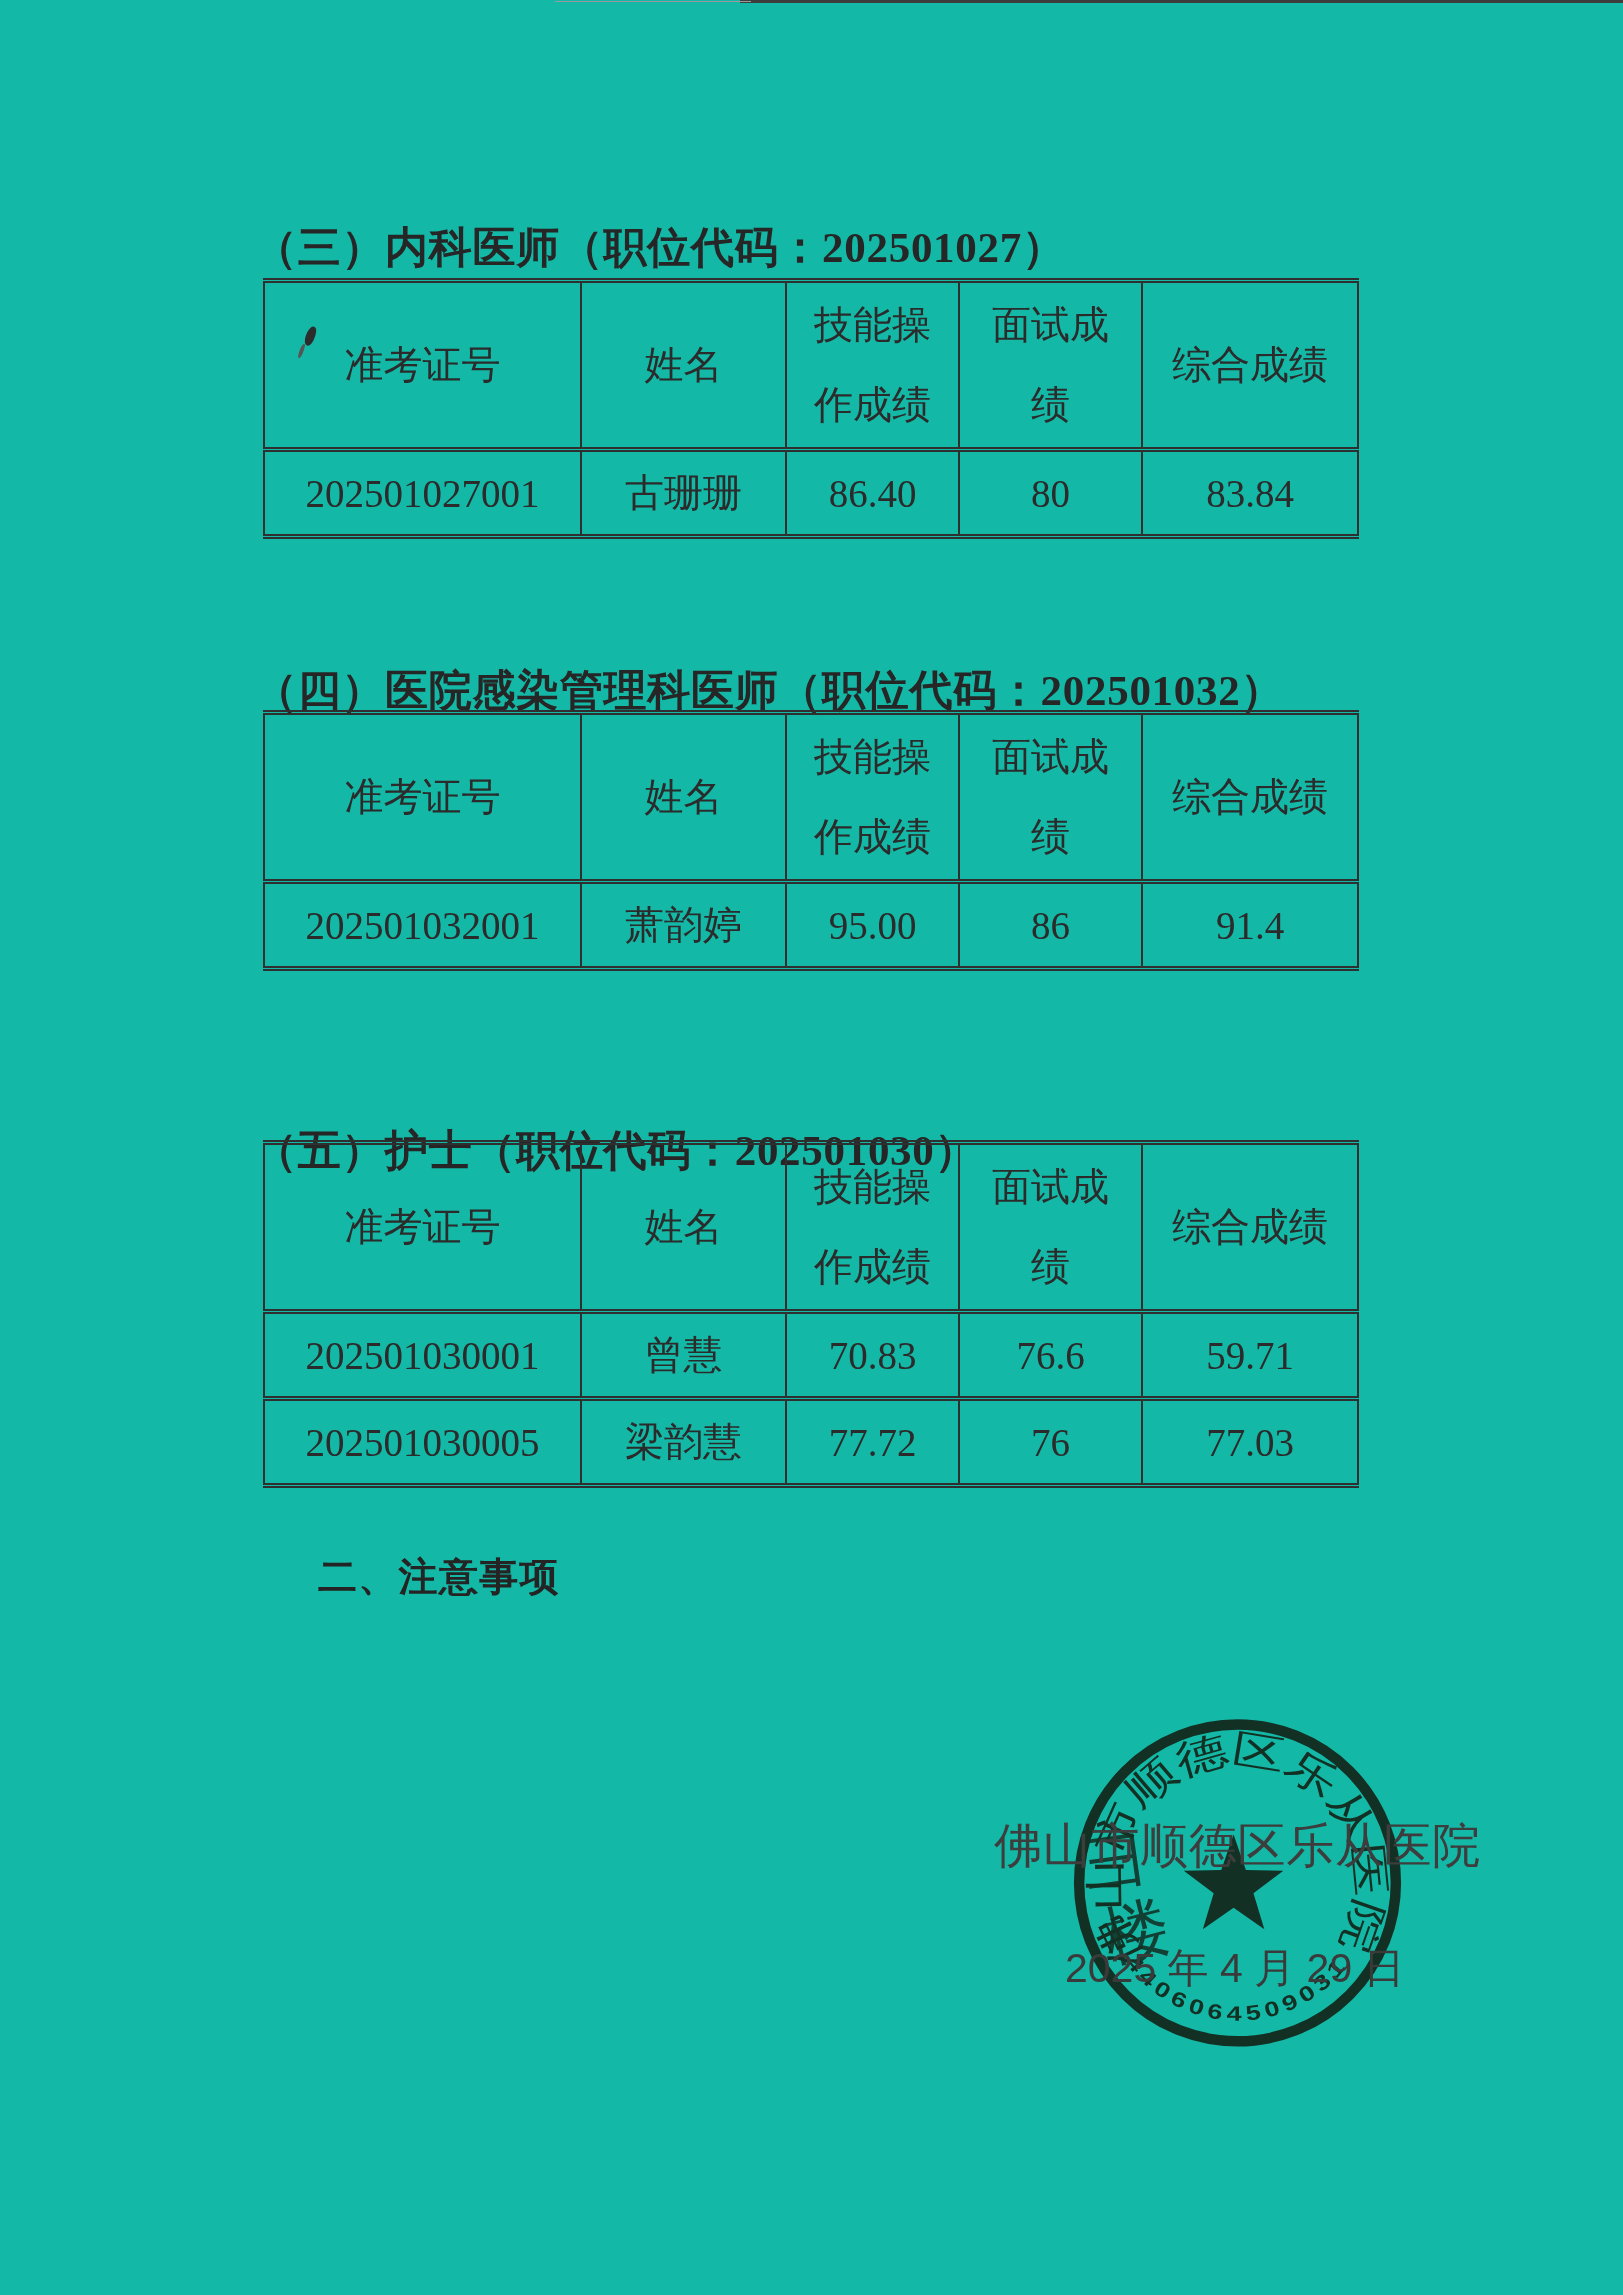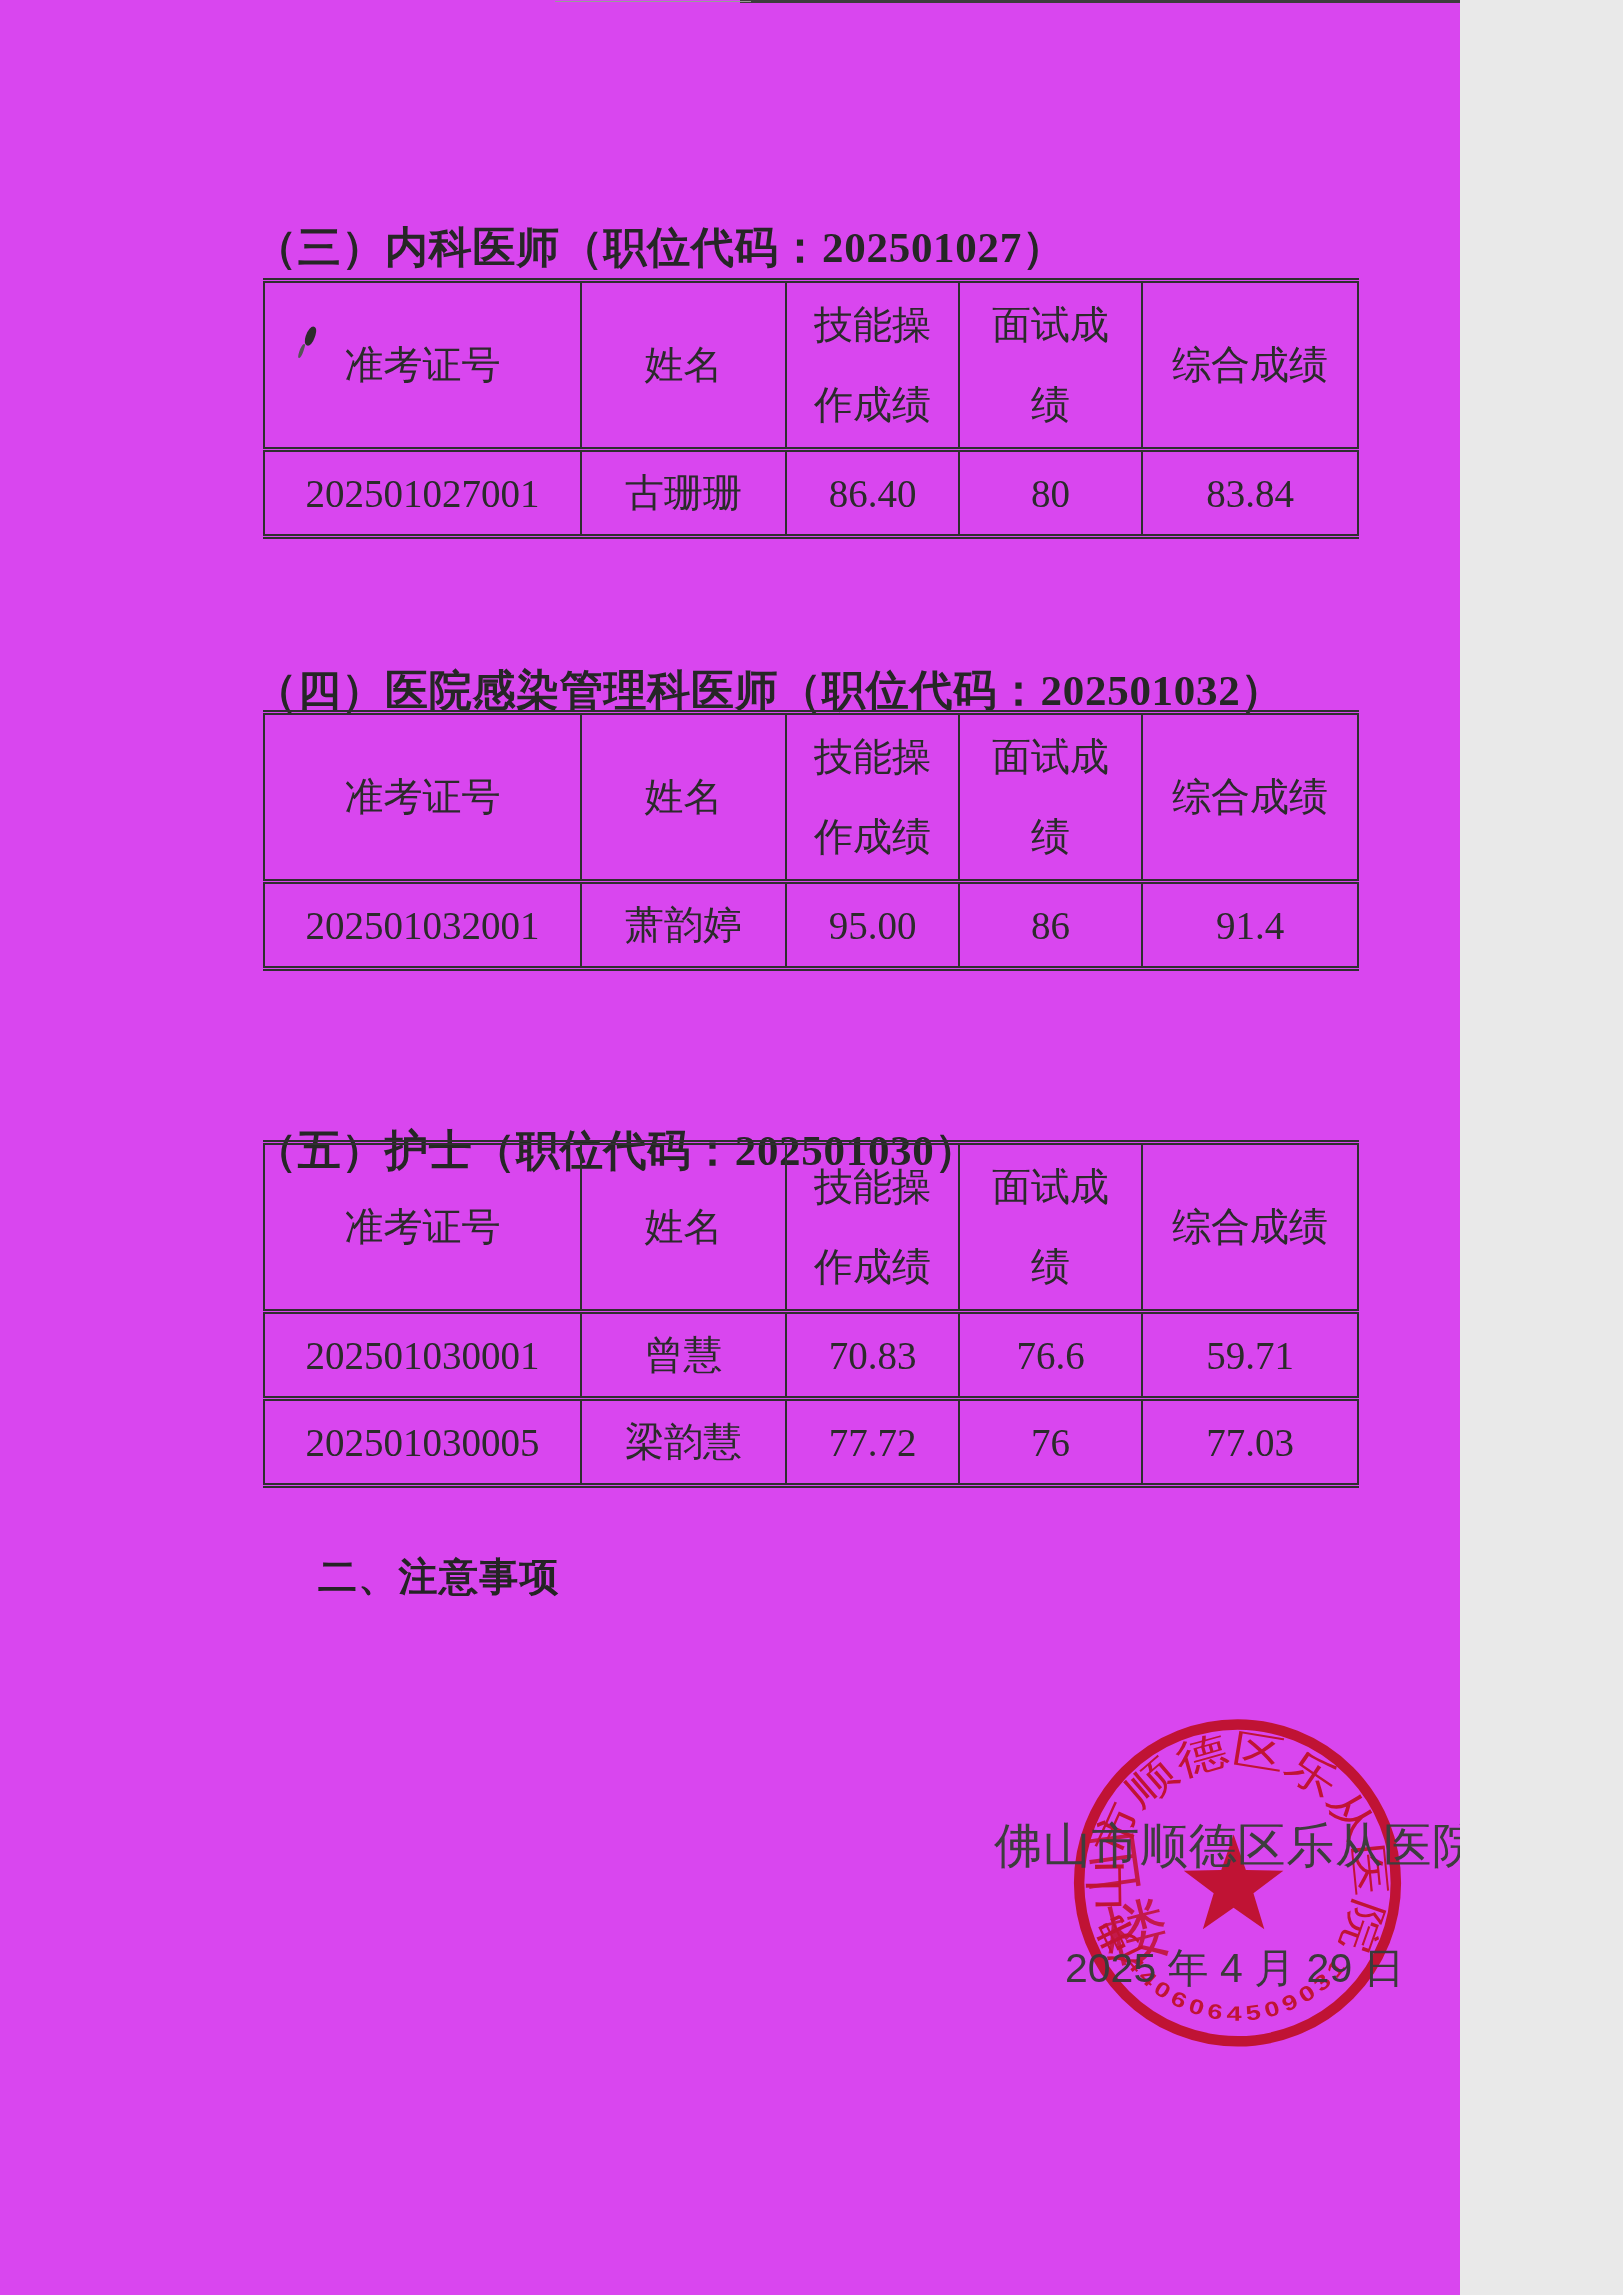--- a/index.html
+++ b/index.html
@@ -1,19 +1,19 @@
 <!DOCTYPE html>
 <html style="font-size:10.5px"><head>
 <meta charset="utf-8">
 <style>
   html,body{margin:0;padding:0;background:#e9e9e9;}
   .page{
     position:relative;
-    width:1460px;height:2295px;
-    background:#d946ef;
+    width:1623px;height:2295px;
+    background:#14b8a6;
     overflow:hidden;
     font-family:"Liberation Serif", serif;
     color:#2b2b2b;
   }
   .abs{position:absolute;}
   
   .edge-line-dark{top:0;left:740px;width:884px;height:3.3px;background:#3d3d3d;}
   .edge-line-light{top:0.7px;left:555px;width:196px;height:1.3px;background:#9a9a9a;}
   
   .sec-heading{

